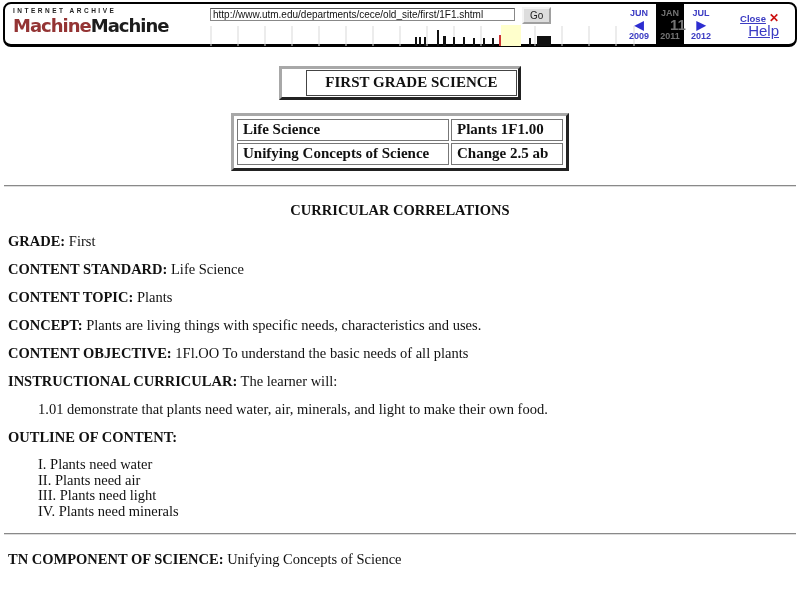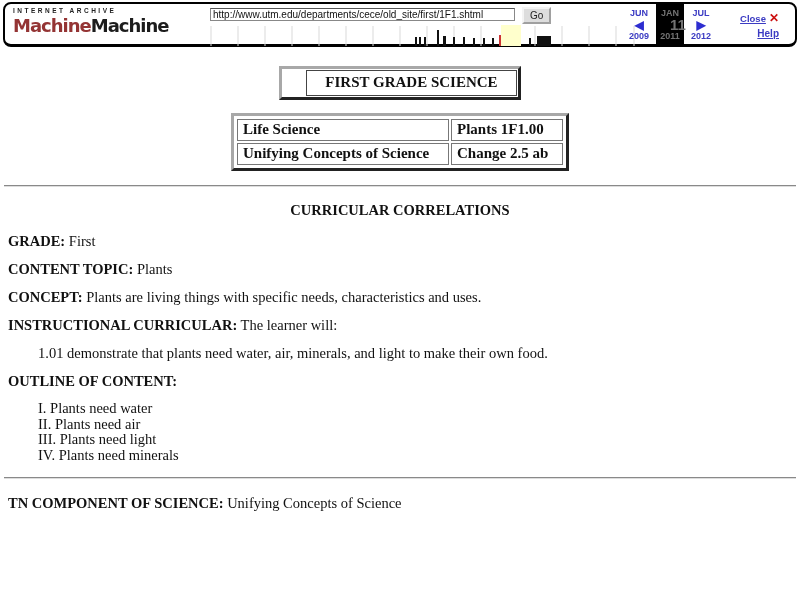--- a/index.html
+++ b/index.html
@@ -36,21 +36,21 @@
     align-items:center; padding:4px 0 3px; color:#3b3bc3; font-weight:bold; }
   .wb-nav-col.current { background:#000; color:#737373; width:28px; }
   .wb-month { font-size:9px; }
   .wb-arrow { font-size:12px; color:#2d2dd0; line-height:10px; cursor:pointer; }
   .wb-day { font-size:15px; line-height:13px;margin-left:16px; }
   .wb-year { font-size:9px; }
 
   .wb-close { position:absolute; right:16px; top:7px; font-size:9.5px; font-weight:bold; }
   .wb-close a { color:#3b3bc3; text-decoration:underline; cursor:pointer; }
   .wb-close .x { color:#cc1111; font-size:12px; font-weight:bold; margin-left:3px; text-decoration:none; }
-  .wb-help { position:absolute; right:16px; bottom:5px; font-size:10px; font-weight:bold; }
+  .wb-help { position:absolute; right:16px; bottom:5px; font-size:15px; font-weight:normal; }
   .wb-help a { color:#3b3bc3; text-decoration:underline; cursor:pointer; }
 
   
   .doc { position:absolute; left:0; top:50px; width:800px; font-size:14.5px; line-height:17px; }
 
   .box3d { display:table; margin:16px auto 0;
     border:3px solid #a8a8a8; border-right-color:#222; border-bottom-color:#222;
     background:#fff; padding:1px; }
   .title-cell { border:1px solid #444; padding:3px 18px 4px; font-weight:bold; font-size:15px;margin-left:23px; }
 
@@ -170,22 +170,24 @@
     </tbody>
       </table>
   </div>
 
   <hr class="rule">
 
   <div class="center-head">CURRICULAR CORRELATIONS</div>
 
   <div class="body-text">
     <p class="field"><b>GRADE:</b> <span>First</span></p>
+    <p class="field"><b>CONTENT STANDARD:</b> <span>Life Science</span></p>
     <p class="field"><b>CONTENT TOPIC:</b> <span>Plants</span></p>
     <p class="field"><b>CONCEPT:</b> <span>Plants are living things with specific needs, characteristics and uses.</span></p>
+    <p class="field"><b>CONTENT OBJECTIVE:</b> <span>1Fl.OO To understand the basic needs of all plants</span></p>
     <p class="field"><b>INSTRUCTIONAL CURRICULAR:</b> <span>The learner will:</span></p>
 
     <p class="field indent">1.01 demonstrate that plants need water, air, minerals, and light to make their own food.</p>
 
     <p class="field"><b>OUTLINE OF CONTENT:</b></p>
     <div class="outline-list">
       <div>I. Plants need water</div>
       <div>II. Plants need air</div>
       <div>III. Plants need light</div>
       <div>IV. Plants need minerals</div>

